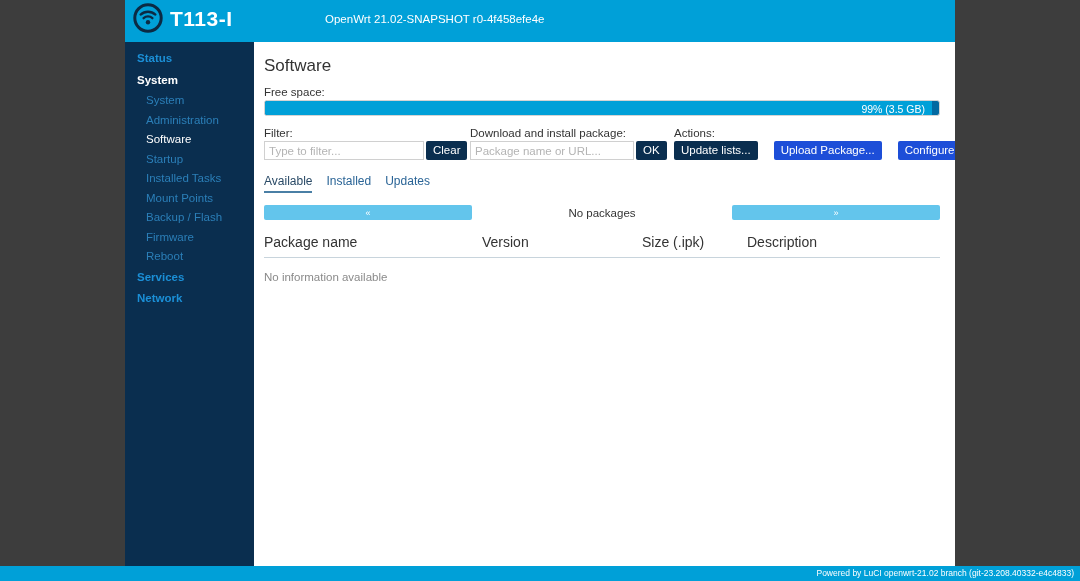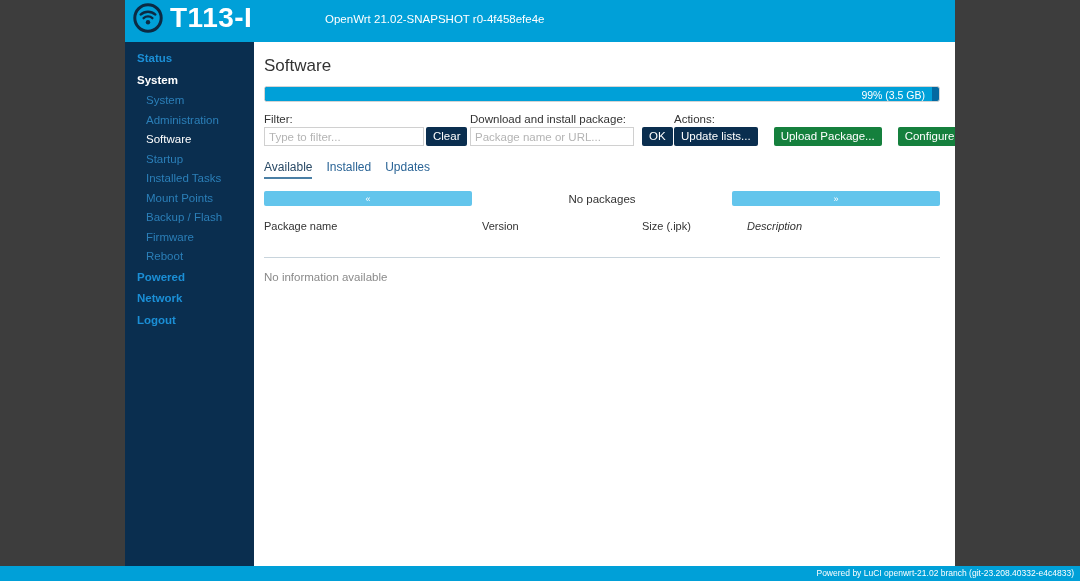--- a/index.html
+++ b/index.html
@@ -40,21 +40,21 @@
     display: flex;
     align-items: center;
     gap: 7px;
   }
   #brand-logo {
     width: 30px;
     height: 30px;
   }
   #brand-name {
     color: #ffffff;
-    font-size: 28px;
+    font-size: 21px;
     font-weight: bold;
     letter-spacing: 0.5px;
     line-height: 1;
   }
   #version-text {
     position: absolute;
     left: 200px;
     top: 13px;
     color: #ffffff;
     font-size: 11.5px;
@@ -190,25 +190,25 @@
     padding: 0 7px;
     box-sizing: border-box;
     border-radius: 2px;
     white-space: nowrap;
   }
   .btn-dark {
     background: #0a2e4f;
     color: #ffffff;
   }
   .btn-light {
-    background: #15803d;
+    background: #1d4ed8;
     color: #ffffff;
   }
   #clear-btn { margin-left: 2px; }
-  #ok-btn { margin-left: 8px; }
+  #ok-btn { margin-left: 2px; }
   .group-actions .row { display: flex; gap: 16px; }
 
   
   #tabs {
     display: flex;
     gap: 14px;
     margin-top: 14px;
     border-bottom: 0;
   }
   .tab {
@@ -246,29 +246,29 @@
     flex: 1;
     text-align: center;
     font-size: 11.5px;
     color: #333333;
   }
 
   
   #pkg-table { margin-top: 14px; width: 676px; }
   #table-head {
     display: flex;
-    font-size: 11px;
-    color: #333333;
-    padding-bottom: 25px;
+    font-size: 14px;
+    color: #333333;
+    padding-bottom: 7px;
     border-bottom: 1px solid #c8d4dc;
   }
   .col-name { width: 218px; }
   .col-version { width: 160px; }
   .col-size { width: 105px; }
-  .col-desc { flex: 1; font-style: italic; }
+  .col-desc { flex: 1; }
   #table-empty {
     font-size: 11.5px;
     color: #8a8a8a;
     padding-top: 13px;
   }
 
   
   #footer {
     position: absolute;
     left: 0;
@@ -312,29 +312,29 @@
       <div class="nav-item top-level active">System</div>
       <div class="nav-item sub">System</div>
       <div class="nav-item sub">Administration</div>
       <div class="nav-item sub active">Software</div>
       <div class="nav-item sub">Startup</div>
       <div class="nav-item sub">Installed Tasks</div>
       <div class="nav-item sub">Mount Points</div>
       <div class="nav-item sub">Backup / Flash</div>
       <div class="nav-item sub">Firmware</div>
       <div class="nav-item sub">Reboot</div>
-      <div class="nav-item top-level">Powered</div>
+      <div class="nav-item top-level">Services</div>
       <div class="nav-item top-level">Network</div>
-      <div class="nav-item top-level">Logout</div>
     </div>
 
   <div id="content">
 
     <h1 id="page-title">Software</h1>
 
+    <div class="field-label">Free space:</div>
     <div id="progress-track">
       <div id="progress-fill" style="width: 99%;"></div>
       <span id="progress-text">99% (3.5 GB)</span>
     </div>
 
     <div id="form-row">
 
       <div class="form-group group-filter">
         <div class="field-label">Filter:</div>
         <div class="input-wrap">

